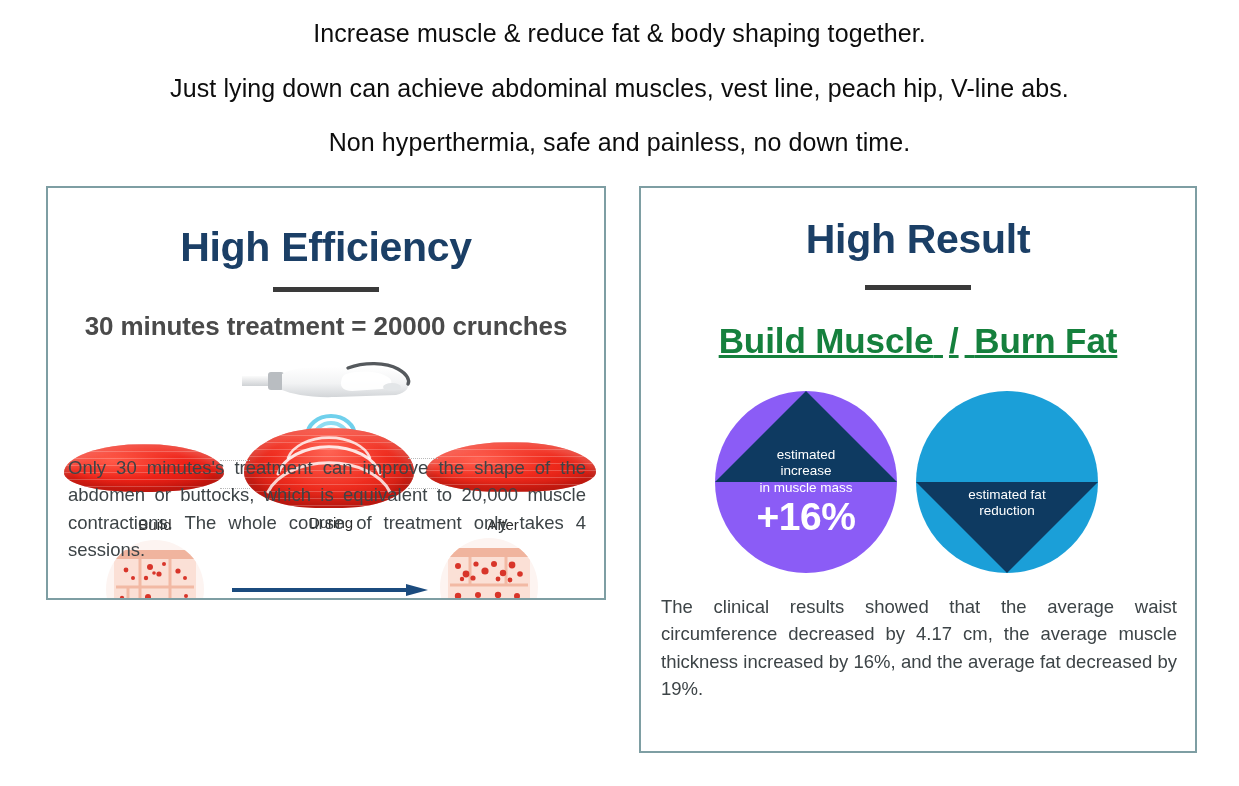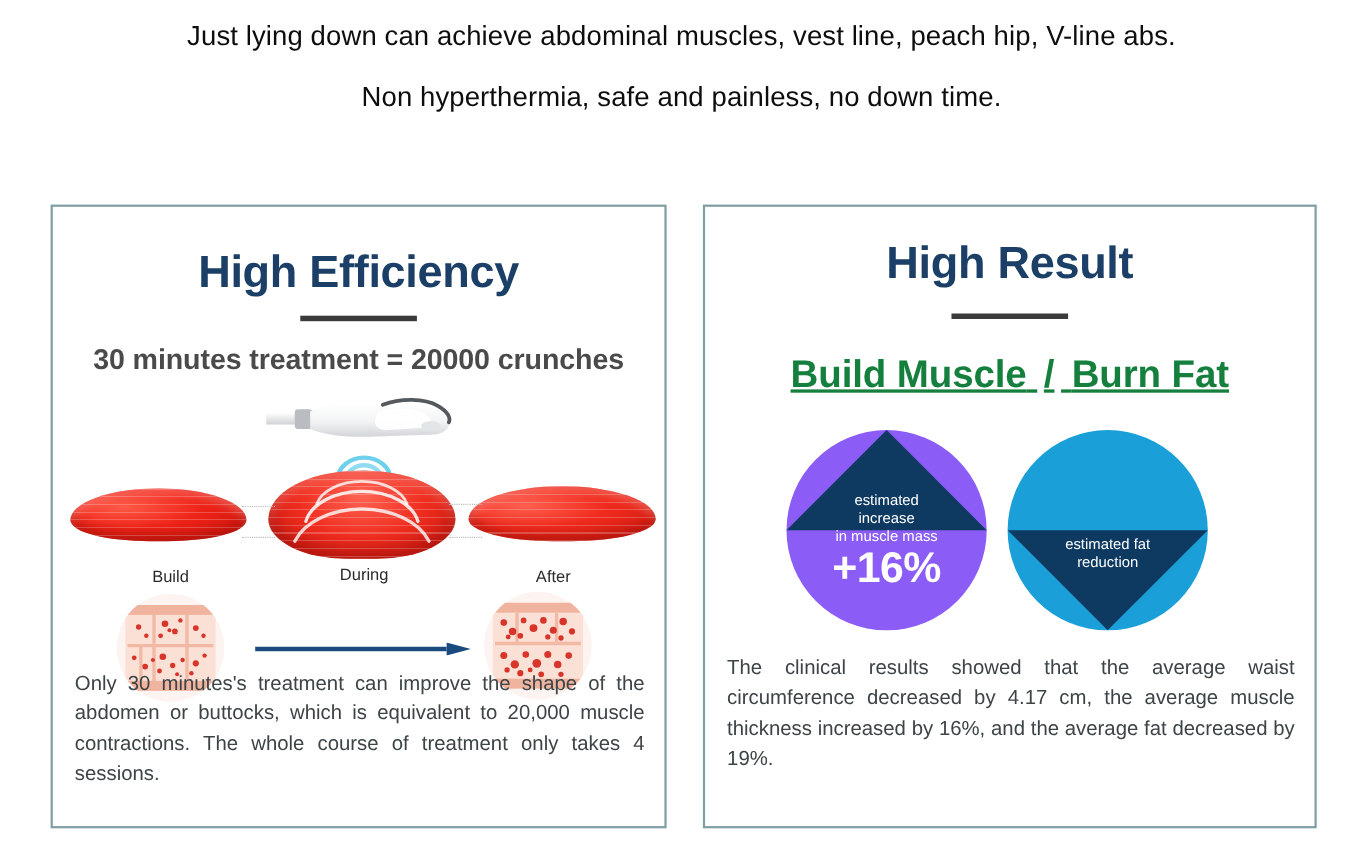--- a/index.html
+++ b/index.html
@@ -37,21 +37,21 @@
   }
 
   
   .card {
     position: absolute;
     box-sizing: border-box;
     border: 2px solid #7e9ea3;
     background: #ffffff;
     overflow: hidden;
   }
-  .card-left  { left: 46px;  top: 186px; width: 560px; height: 567px; }
+  .card-left  { left: 46px;  top: 186px; width: 560px; height: 414px; }
   .card-right { left: 639px; top: 186px; width: 558px; height: 567px; }
 
   .card-title {
     text-align: center;
     font-size: 41px;
     font-weight: bold;
     color: #1b3f66;
     letter-spacing: -0.3px;
     margin: 0;
   }
@@ -253,20 +253,21 @@
     color: #3d4447;
     font-family: "Liberation Sans", sans-serif;
   }
   .card-caption.cap-left  { bottom: 16px; }
   .card-caption.cap-right { bottom: 30px; }
 </style>
 </head>
 <body>
 
 <div class="headline-block">
+  <p class="headline">Increase muscle &amp; reduce fat &amp; body shaping together.</p>
   <p class="headline">Just lying down can achieve abdominal muscles, vest line, peach hip, V-line abs.</p>
   <p class="headline">Non hyperthermia, safe and painless, no down time.</p>
 </div>
 
 <div class="card card-left">
 
   <h2 class="card-title title-left-pad">High Efficiency</h2>
   <div class="title-rule"></div>
   <p class="card-subtitle">30 minutes treatment = 20000 crunches</p>
 

